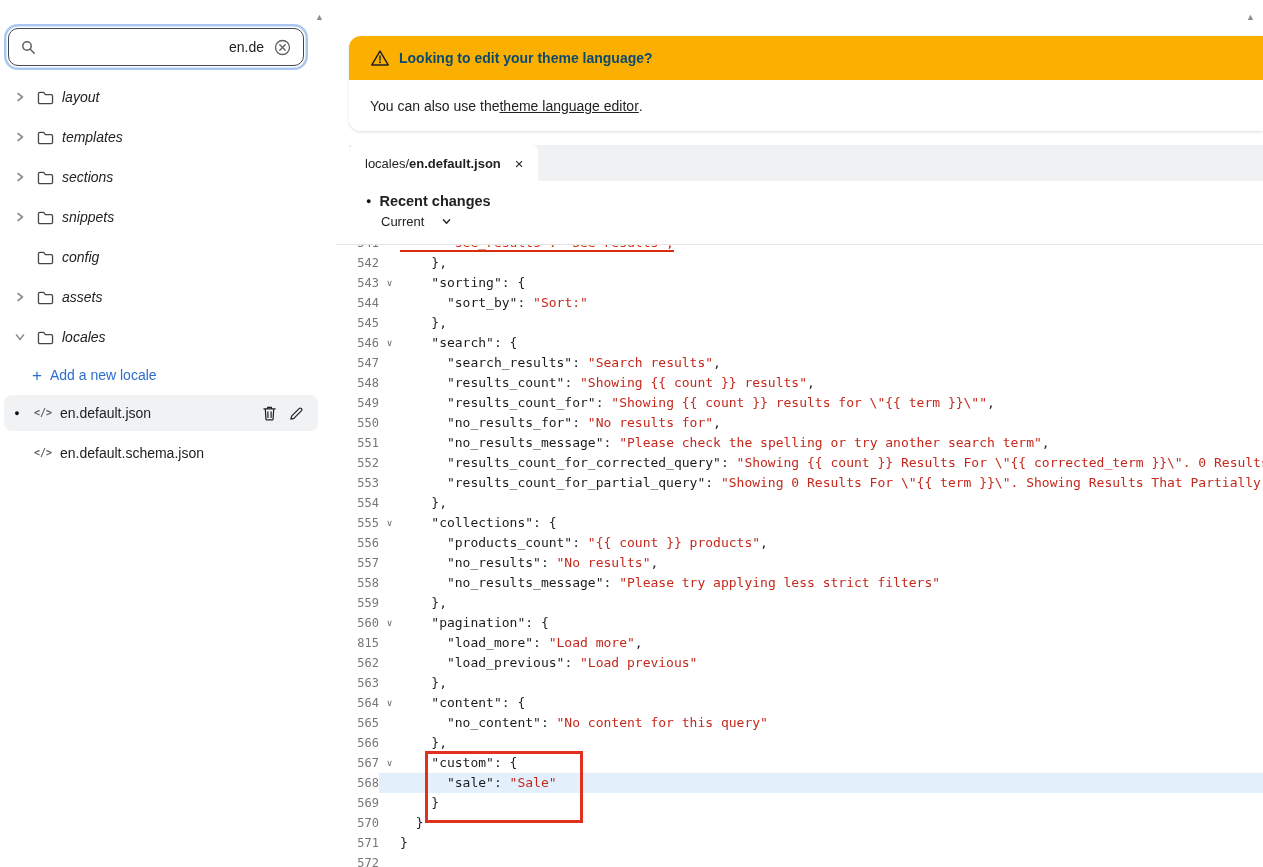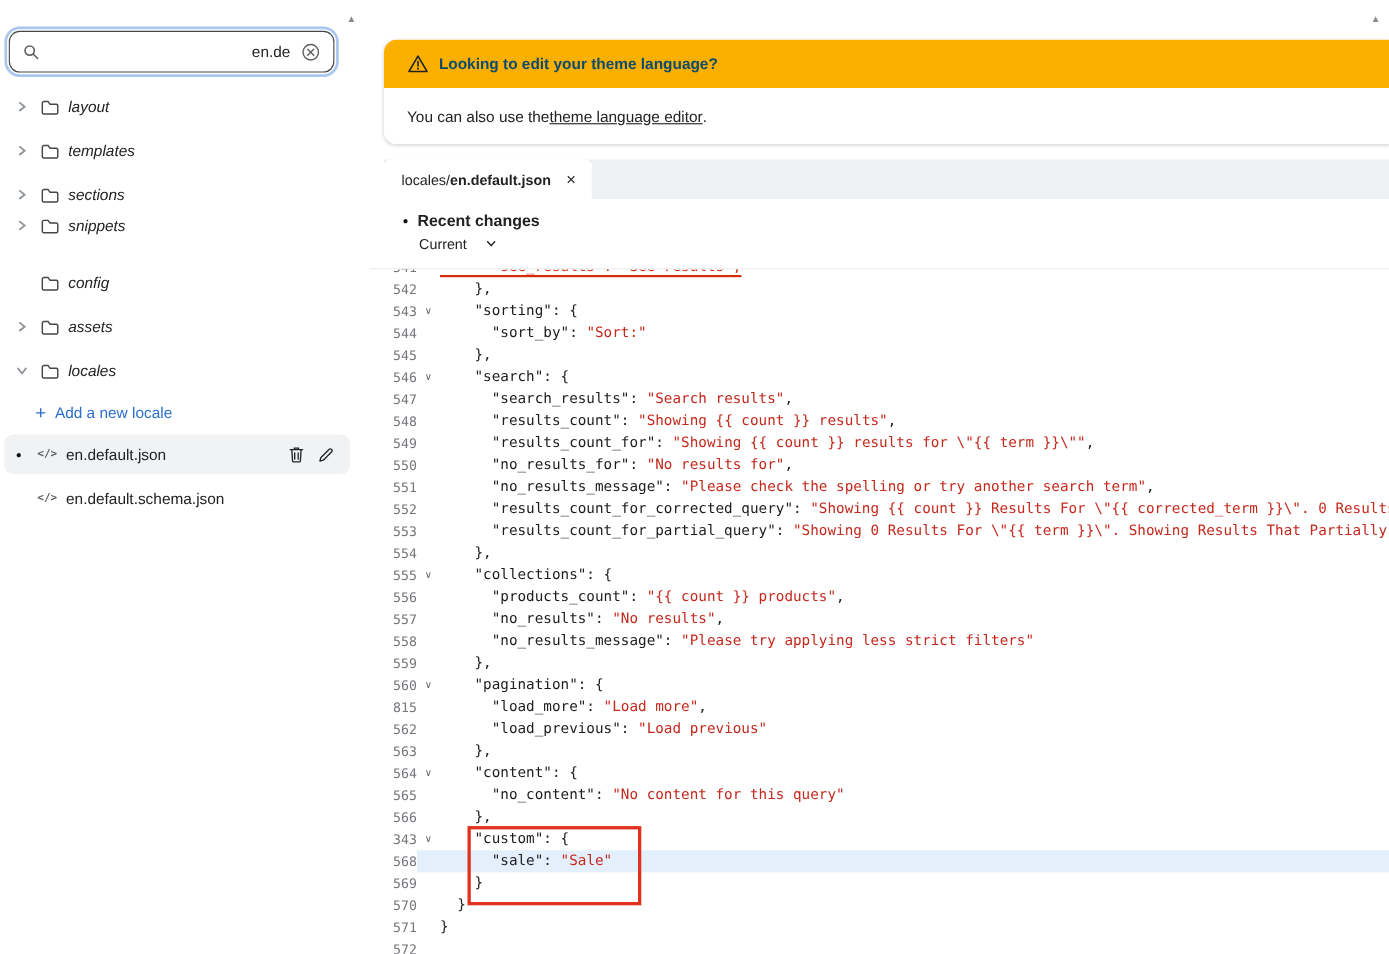--- a/index.html
+++ b/index.html
@@ -133,21 +133,21 @@
           <path d="M3 1.5 L7.5 5 L3 8.5" fill="none" stroke="#8c9196" stroke-width="1.6" stroke-linecap="round" stroke-linejoin="round"></path>
         </svg>
       </span>
     <span class="ticon">
         <svg width="17" height="15" viewBox="0 0 18 16">
           <path d="M1.5 4 a1.5 1.5 0 0 1 1.5-1.5 h4 l2 2.5 h6 a1.5 1.5 0 0 1 1.5 1.5 v6.5 a1.5 1.5 0 0 1 -1.5 1.5 h-12 a1.5 1.5 0 0 1 -1.5-1.5 z" fill="none" stroke="#43474b" stroke-width="1.4"></path>
         </svg>
       </span>
     <span class="tlabel">sections</span>
   </div>
-  <div class="tree-row" style="top:185px;">
+  <div class="tree-row" style="top:197px;">
     <span class="chev">
         <svg width="10" height="10" viewBox="0 0 10 10">
           <path d="M3 1.5 L7.5 5 L3 8.5" fill="none" stroke="#8c9196" stroke-width="1.6" stroke-linecap="round" stroke-linejoin="round"></path>
         </svg>
       </span>
     <span class="ticon">
         <svg width="17" height="15" viewBox="0 0 18 16">
           <path d="M1.5 4 a1.5 1.5 0 0 1 1.5-1.5 h4 l2 2.5 h6 a1.5 1.5 0 0 1 1.5 1.5 v6.5 a1.5 1.5 0 0 1 -1.5 1.5 h-12 a1.5 1.5 0 0 1 -1.5-1.5 z" fill="none" stroke="#43474b" stroke-width="1.4"></path>
         </svg>
       </span>
@@ -387,21 +387,21 @@
           <span class="gut">565</span>
           <span class="fold"></span>
           <span class="code"><span class="tk-p">      </span><span class="tk-k">"no_content"</span><span class="tk-p">: </span><span class="tk-s">"No content for this query"</span></span>
         </div>
         <div class="cm-row">
           <span class="gut">566</span>
           <span class="fold"></span>
           <span class="code"><span class="tk-p">    },</span></span>
         </div>
         <div class="cm-row">
-          <span class="gut">343</span>
+          <span class="gut">567</span>
           <span class="fold">∨</span>
           <span class="code"><span class="tk-p">    </span><span class="tk-k">"custom"</span><span class="tk-p">: {</span></span>
         </div>
         <div class="cm-row hl">
           <span class="gut">568</span>
           <span class="fold"></span>
           <span class="code"><span class="tk-p">      </span><span class="tk-k">"sale"</span><span class="tk-p">: </span><span class="tk-s">"Sale"</span></span>
         </div>
         <div class="cm-row">
           <span class="gut">569</span>

